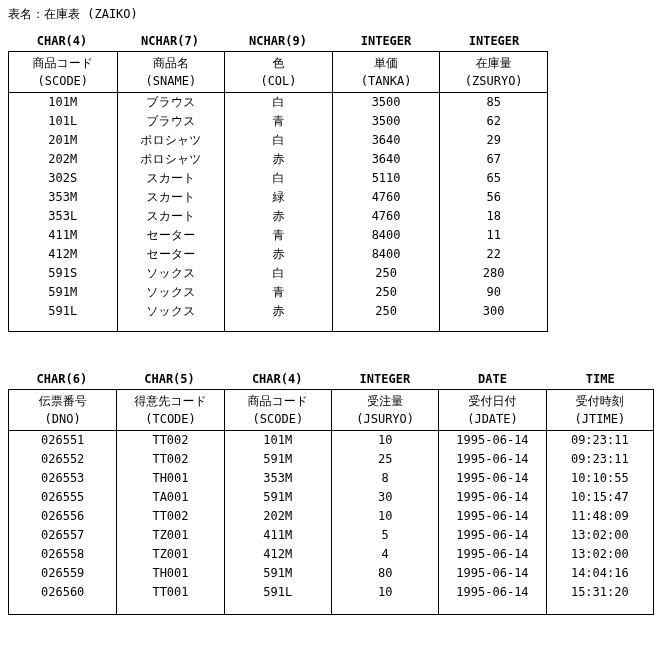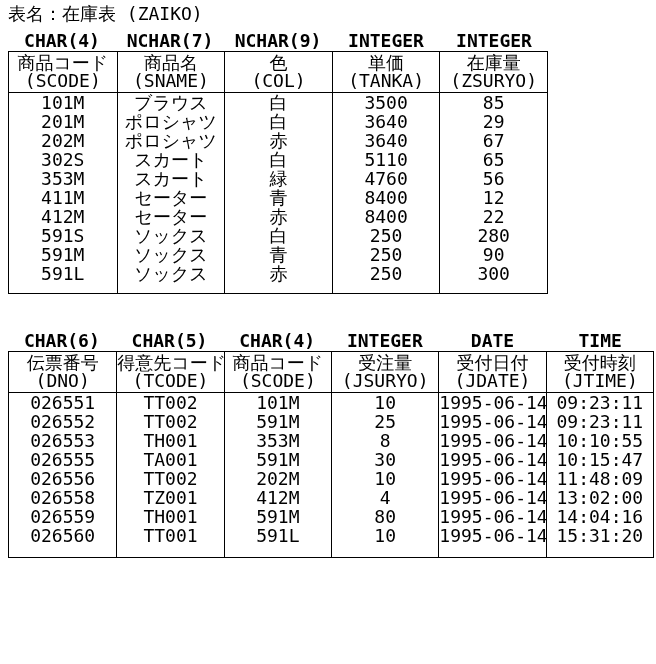--- a/index.html
+++ b/index.html
@@ -5,21 +5,21 @@
   html, body { margin:0; padding:0; background:#ffffff; }
   .page {
     position: relative;
     width: 656px;
     height: 664px;
     box-sizing: border-box;
     padding: 6px 0 0 8px;
     background: #ffffff;
     color: #000000;
     font-family: "DejaVu Sans Mono", "DejaVu Sans", monospace;
-    font-size: 18px;
+    font-size: 12px;
     overflow: hidden;
   }
   .table-title {
     height: 16px;
     line-height: 16px;
     margin-bottom: 11px;
     white-space: pre;
   }
   .types-row {
     display: flex;
@@ -105,20 +105,27 @@
         </thead>
       <tbody>
           <tr>
             <td>101M</td>
             <td>ブラウス</td>
             <td>白</td>
             <td>3500</td>
             <td>85</td>
           </tr>
           <tr>
+            <td>101L</td>
+            <td>ブラウス</td>
+            <td>青</td>
+            <td>3500</td>
+            <td>62</td>
+          </tr>
+          <tr>
             <td>201M</td>
             <td>ポロシャツ</td>
             <td>白</td>
             <td>3640</td>
             <td>29</td>
           </tr>
           <tr>
             <td>202M</td>
             <td>ポロシャツ</td>
             <td>赤</td>
@@ -133,25 +140,32 @@
             <td>65</td>
           </tr>
           <tr>
             <td>353M</td>
             <td>スカート</td>
             <td>緑</td>
             <td>4760</td>
             <td>56</td>
           </tr>
           <tr>
+            <td>353L</td>
+            <td>スカート</td>
+            <td>赤</td>
+            <td>4760</td>
+            <td>18</td>
+          </tr>
+          <tr>
             <td>411M</td>
             <td>セーター</td>
             <td>青</td>
             <td>8400</td>
-            <td>12</td>
+            <td>11</td>
           </tr>
           <tr>
             <td>412M</td>
             <td>セーター</td>
             <td>赤</td>
             <td>8400</td>
             <td>22</td>
           </tr>
           <tr>
             <td>591S</td>
@@ -251,20 +265,28 @@
           </tr>
           <tr>
             <td>026556</td>
             <td>TT002</td>
             <td>202M</td>
             <td>10</td>
             <td>1995-06-14</td>
             <td>11:48:09</td>
           </tr>
           <tr>
+            <td>026557</td>
+            <td>TZ001</td>
+            <td>411M</td>
+            <td>5</td>
+            <td>1995-06-14</td>
+            <td>13:02:00</td>
+          </tr>
+          <tr>
             <td>026558</td>
             <td>TZ001</td>
             <td>412M</td>
             <td>4</td>
             <td>1995-06-14</td>
             <td>13:02:00</td>
           </tr>
           <tr>
             <td>026559</td>
             <td>TH001</td>

